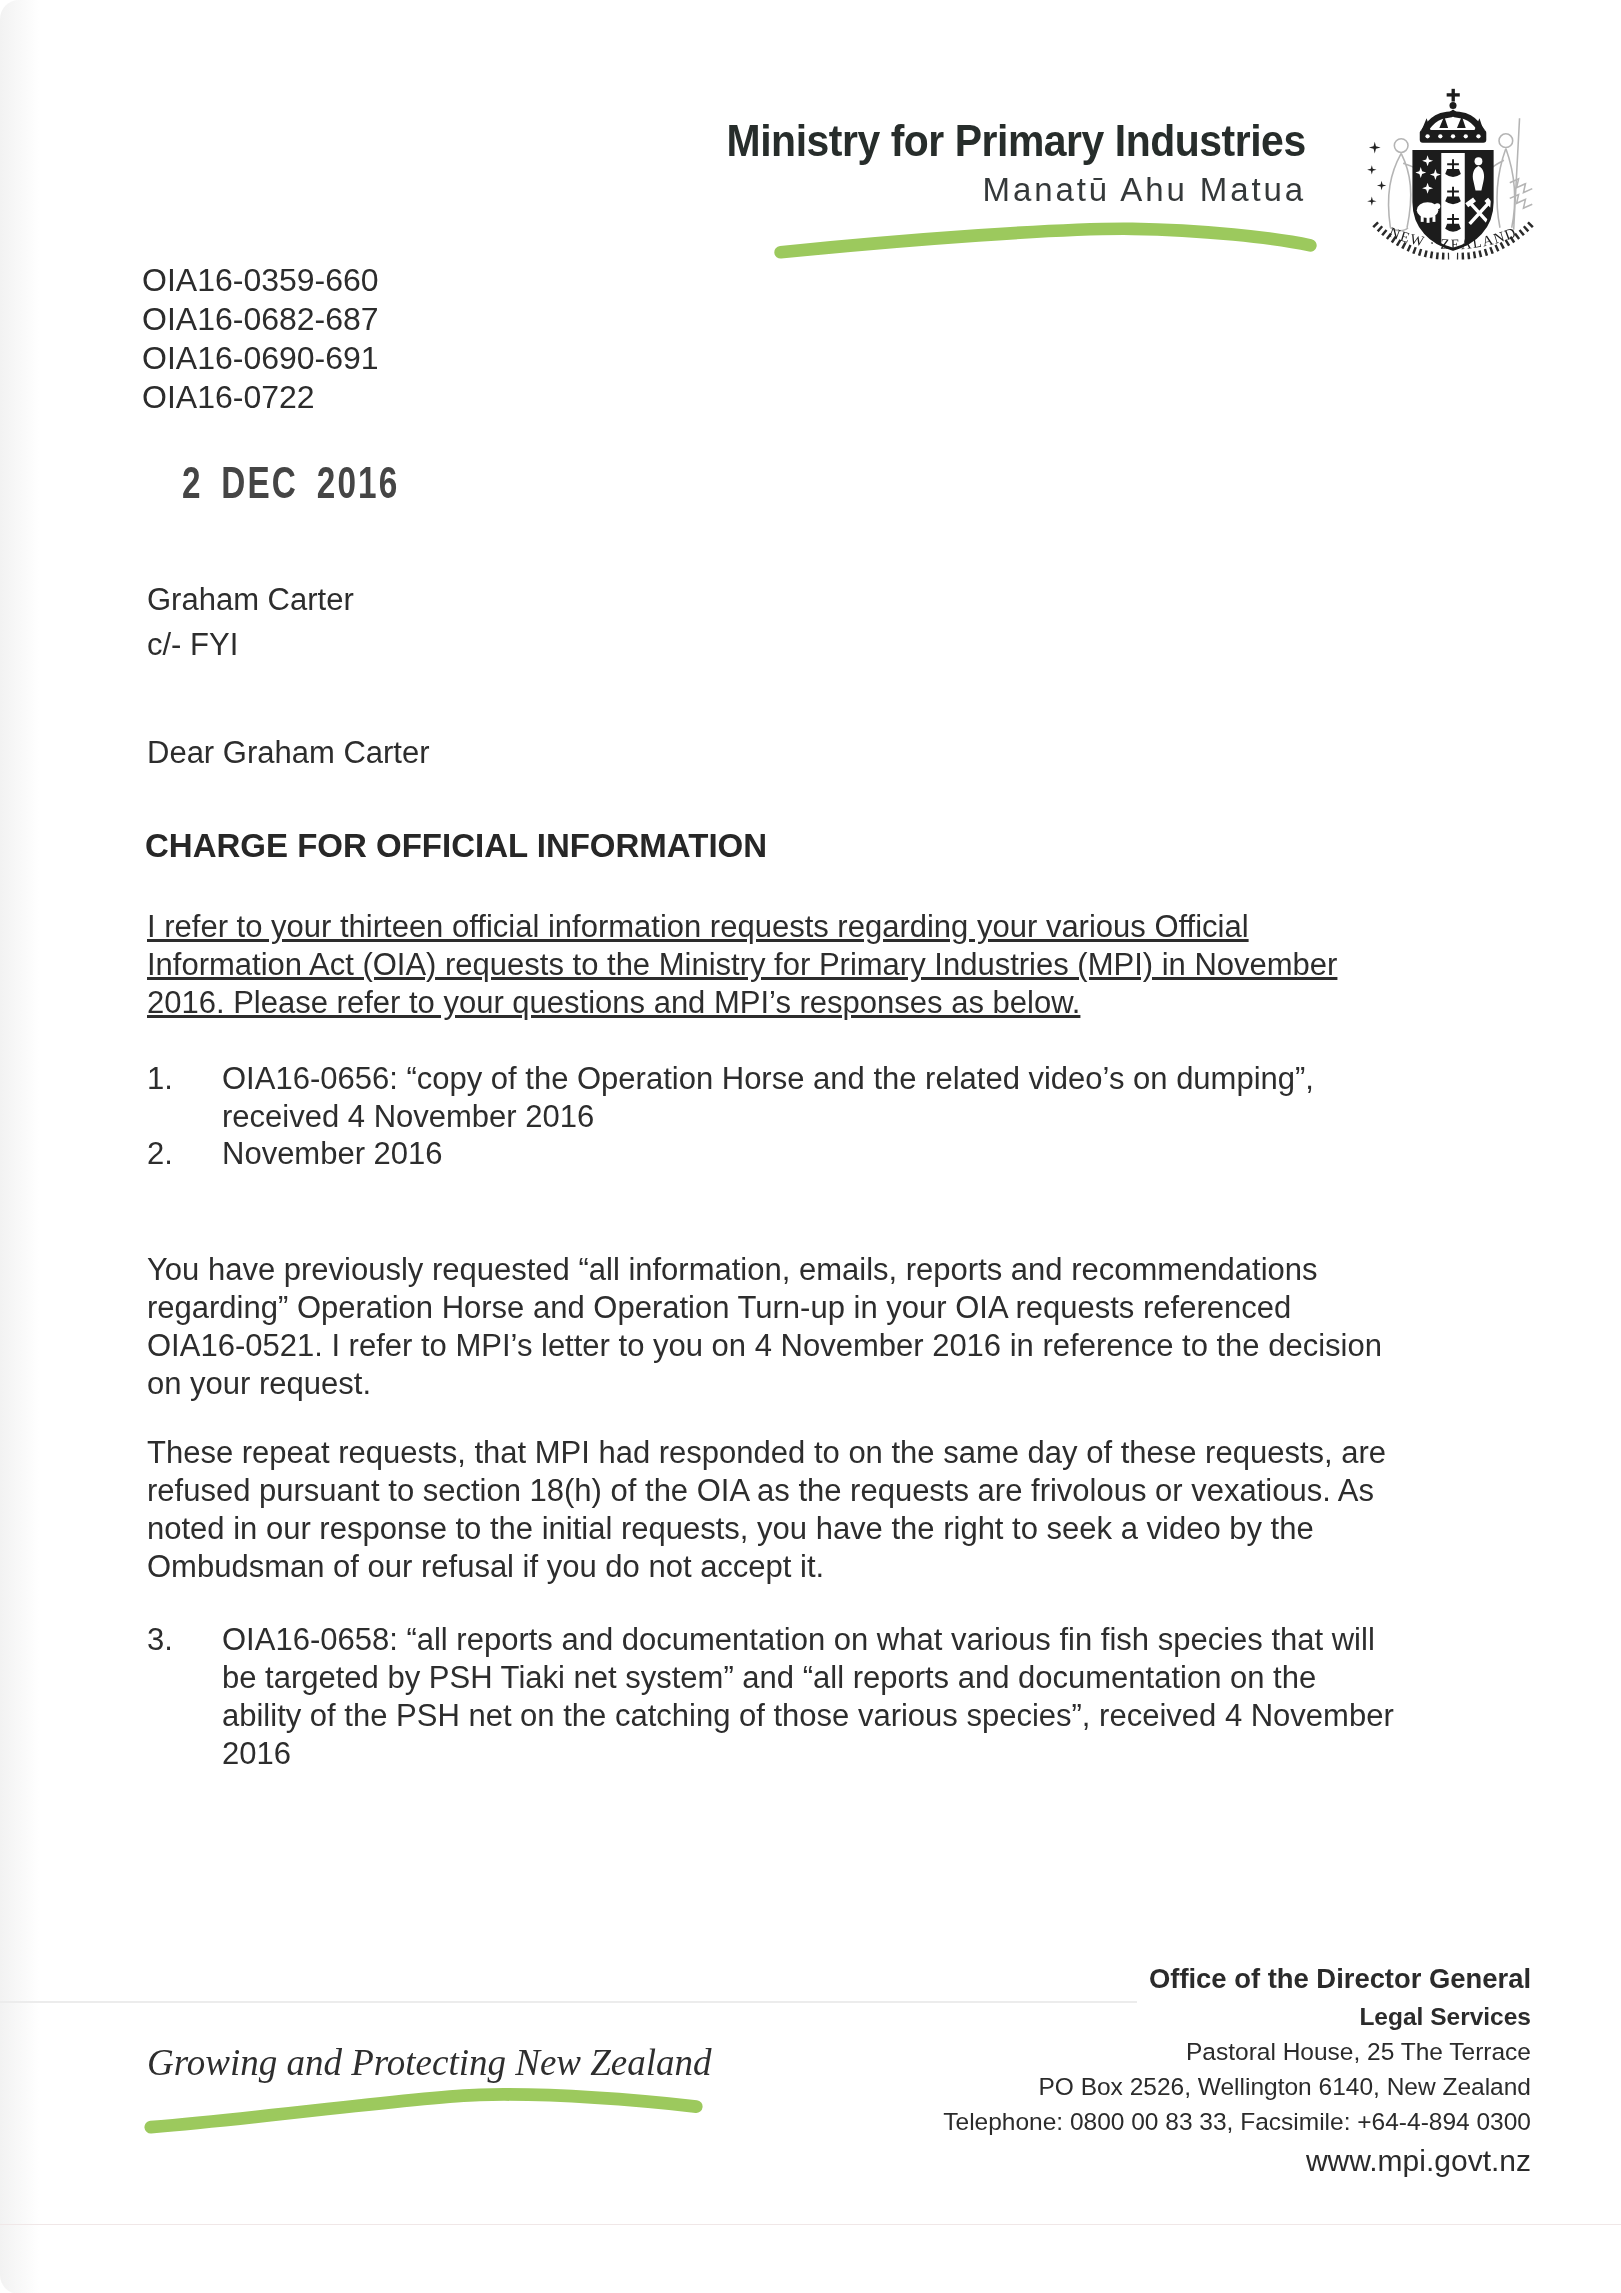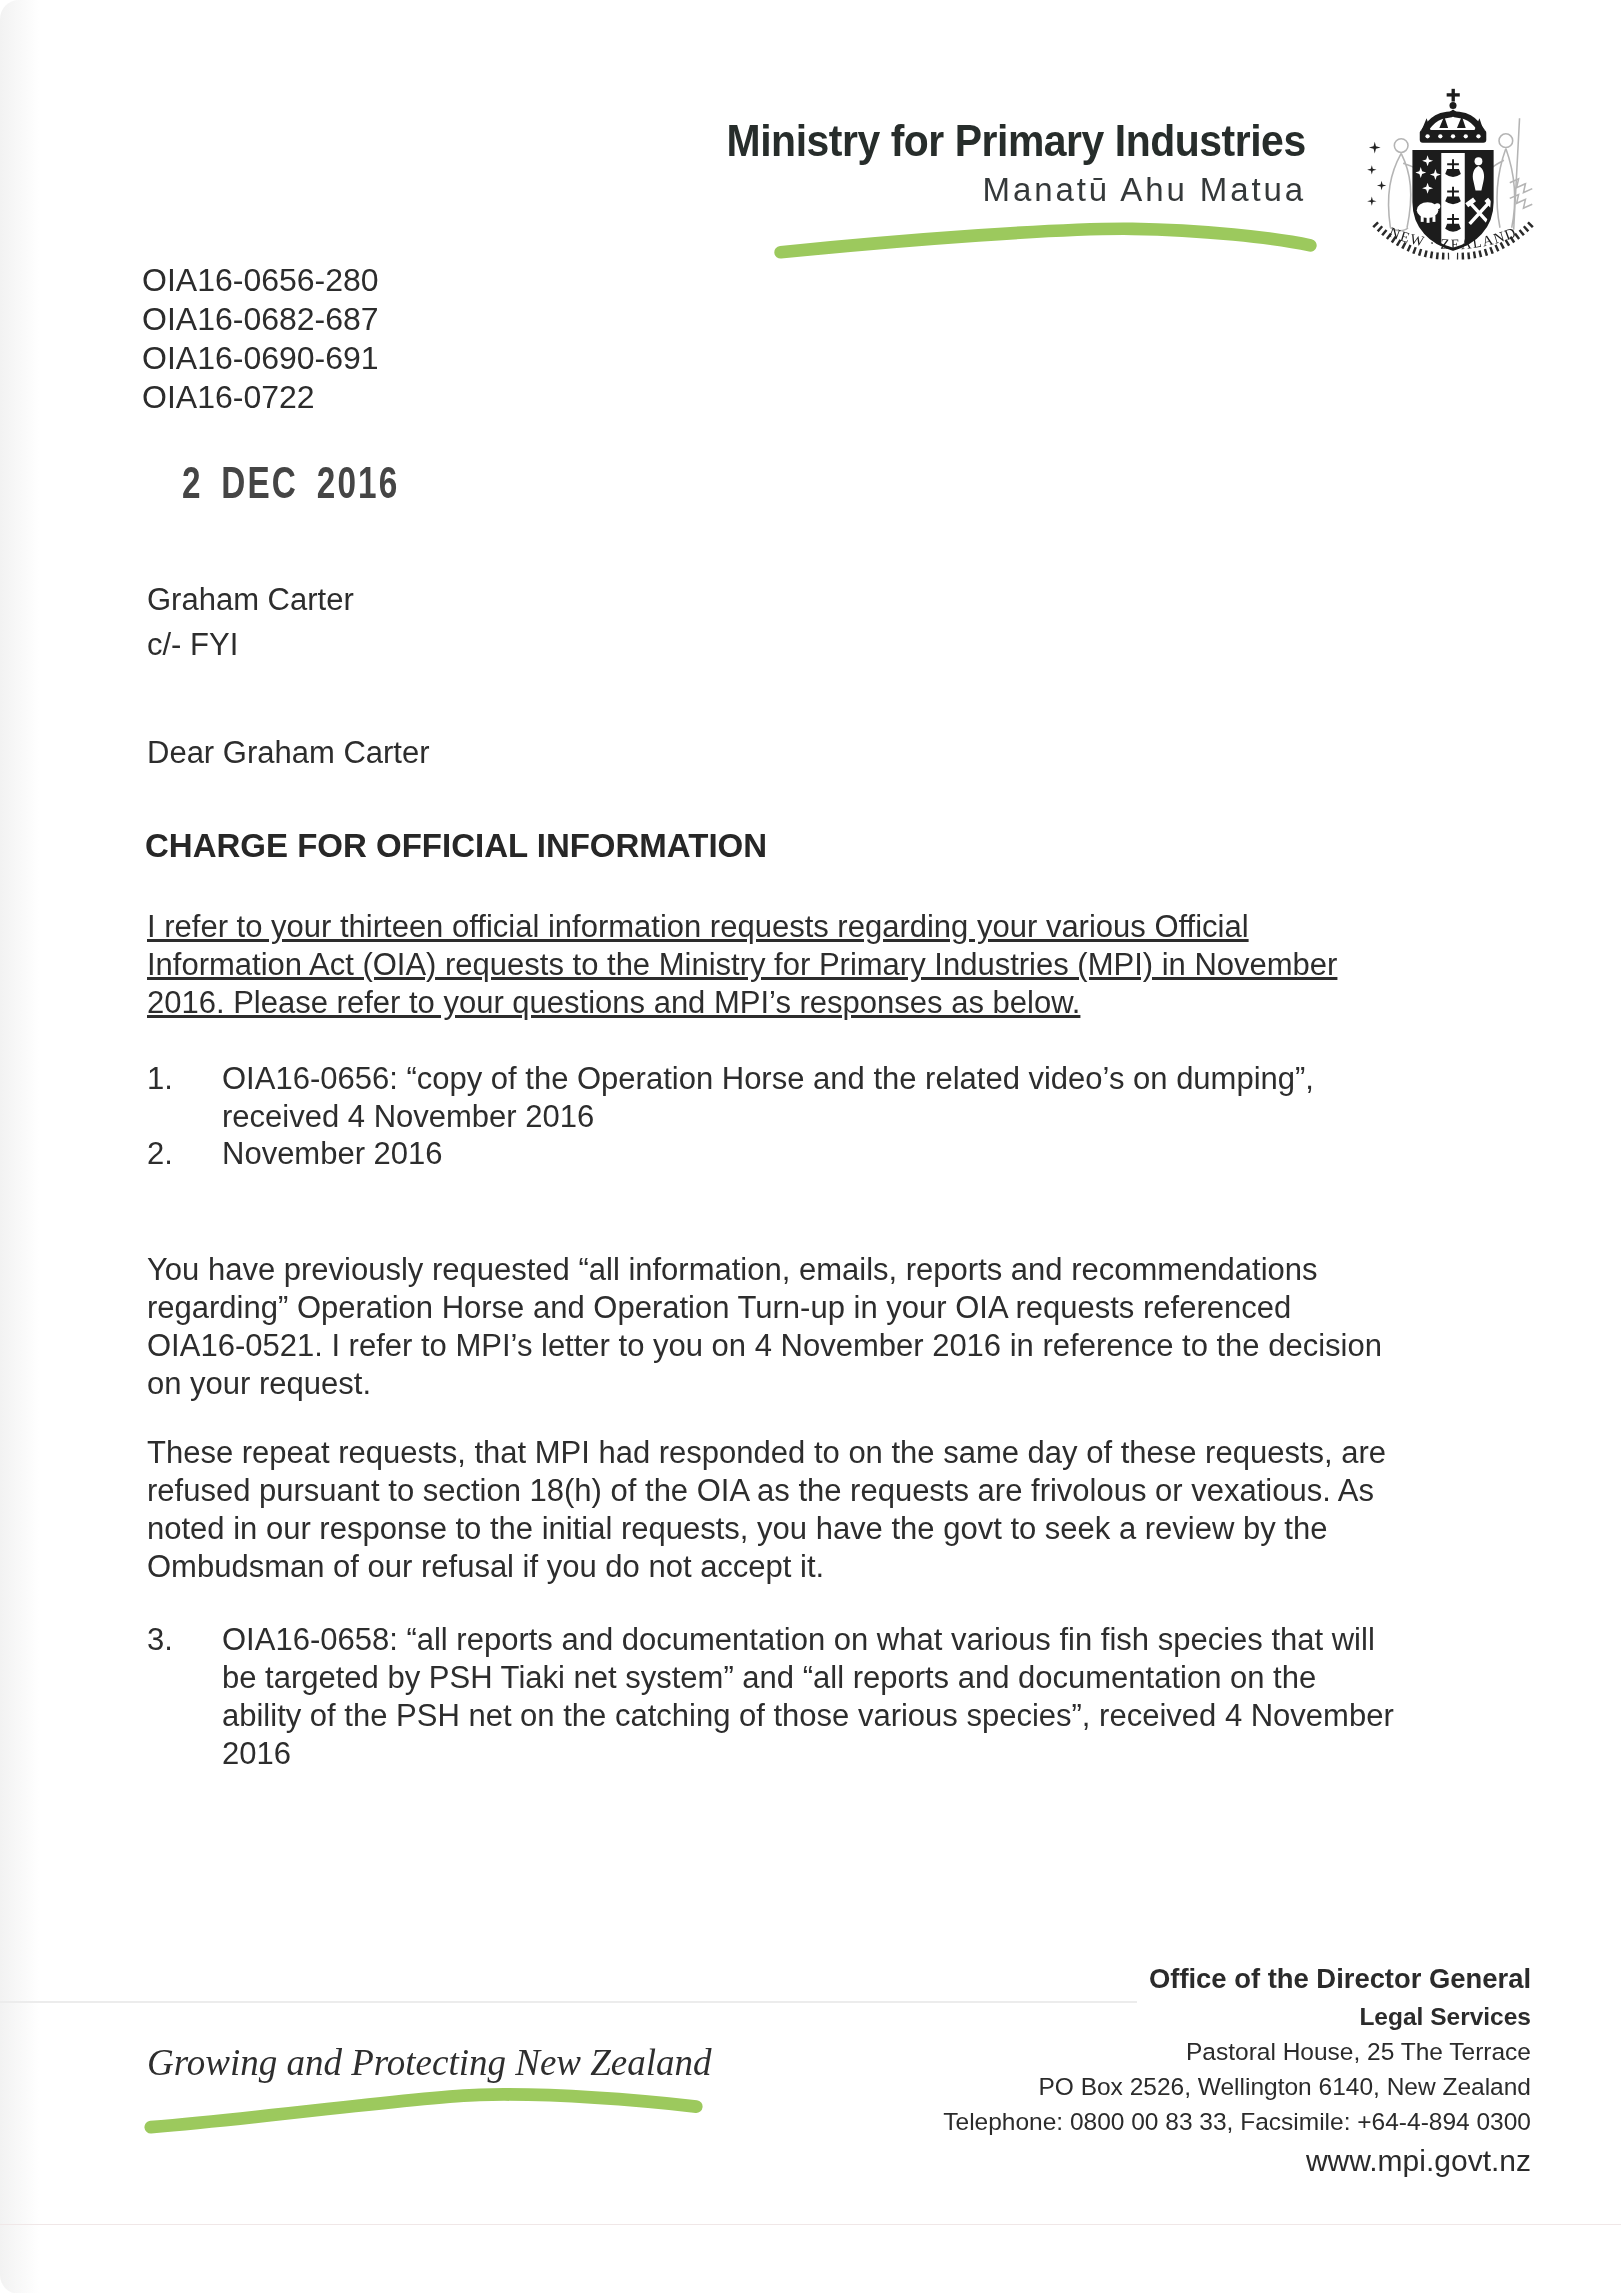--- a/index.html
+++ b/index.html
@@ -165,21 +165,21 @@
       <path d="M30,146 Q64,180 106,179" stroke-width="7" stroke-dasharray="2.5,3.5"></path>
       <path d="M190,146 Q156,180 114,179" stroke-width="7" stroke-dasharray="2.5,3.5"></path>
     </g>
 
     <text font-family="Liberation Serif, DejaVu Serif, serif" font-size="15" letter-spacing="1.5" fill="#1c1c1c">
       <textPath href="#bannerArc" startOffset="50%" text-anchor="middle">· NEW · ZEALAND ·</textPath>
     </text>
   </svg>
 
   <div class="abs refs">
-      <div class="tline">OIA16-0656-280</div>
+      <div class="tline">OIA16-0359-660</div>
       <div class="tline">OIA16-0682-687</div>
       <div class="tline">OIA16-0690-691</div>
       <div class="tline">OIA16-0722</div>
     </div>
 
   <div class="abs date-stamp">2 DEC 2016</div>
 
   <div class="abs body-block recipient">
     <div class="tline">Graham Carter</div>
     <div class="tline">c/- FYI</div>
@@ -213,21 +213,21 @@
   <div class="abs body-block para-prev">
       <div class="tline">You have previously requested “all information, emails, reports and recommendations</div>
       <div class="tline">regarding” Operation Horse and Operation Turn-up in your OIA requests referenced</div>
       <div class="tline">OIA16-0521. I refer to MPI’s letter to you on 4 November 2016 in reference to the decision</div>
       <div class="tline">on your request.</div>
     </div>
 
   <div class="abs body-block para-refusal">
       <div class="tline">These repeat requests, that MPI had responded to on the same day of these requests, are</div>
       <div class="tline">refused pursuant to section 18(h) of the OIA as the requests are frivolous or vexatious. As</div>
-      <div class="tline">noted in our response to the initial requests, you have the govt to seek a review by the</div>
+      <div class="tline">noted in our response to the initial requests, you have the right to seek a video by the</div>
       <div class="tline">Ombudsman of our refusal if you do not accept it.</div>
     </div>
 
   <div class="abs body-block list-item item-3">
     <div class="num">3.</div>
     <div class="item-lines">
         <div class="tline">OIA16-0658: “all reports and documentation on what various fin fish species that will</div>
         <div class="tline">be targeted by PSH Tiaki net system” and “all reports and documentation on the</div>
         <div class="tline">ability of the PSH net on the catching of those various species”, received 4 November</div>
         <div class="tline">2016</div>

